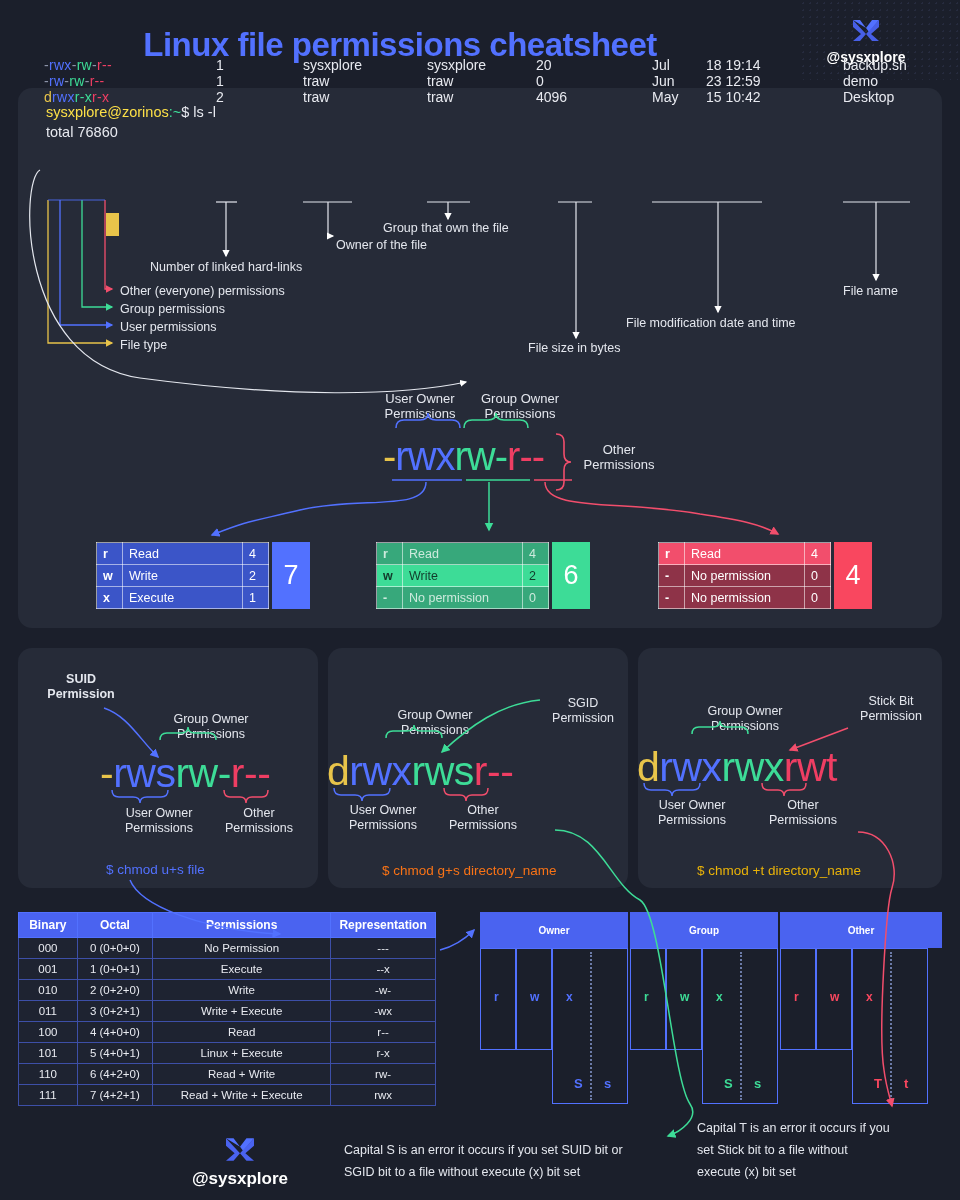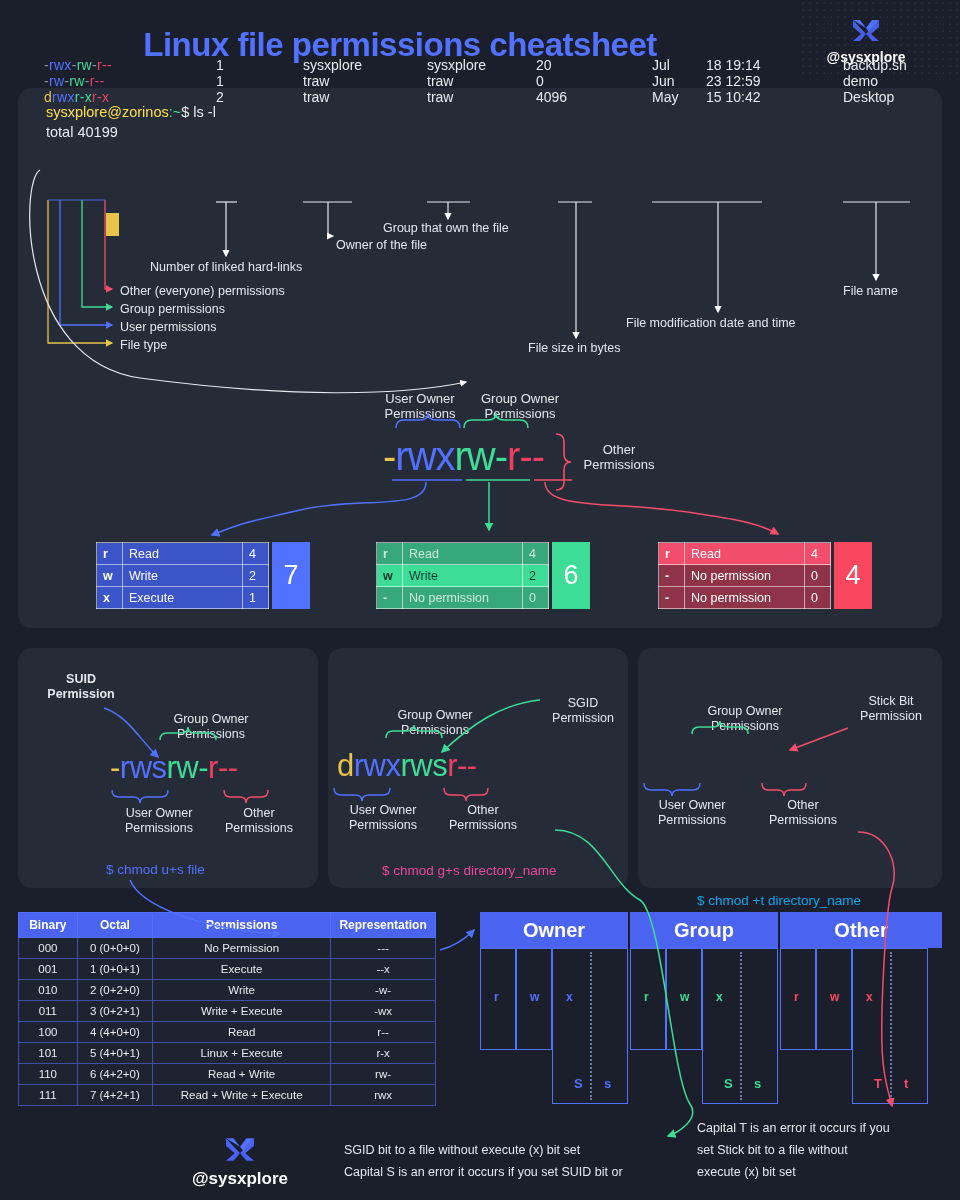--- a/index.html
+++ b/index.html
@@ -87,40 +87,40 @@
   #tab-other { left:658px; top:542px; }
   #tab-other .cell { background:#f24e6c; }
   #tab-other .row.dim .cell { background:#8e3348; }
   #tab-other .sum { background:#f9475f; }
   .ptab .cell.t-white { color:#ffffff; }
 
   
   #suid-card  { left:18px;  top:648px; width:300px; height:240px; }
   #sgid-card  { left:328px; top:648px; width:300px; height:240px; }
   #stick-card { left:638px; top:648px; width:304px; height:240px; }
-  .sp-str { position:absolute; font-size:31px; letter-spacing:-0.5px; white-space:pre;margin-left:10px; }
+  .sp-str { position:absolute; font-size:41px; letter-spacing:-0.5px; white-space:pre; }
   .sp-cap { position:absolute; font-size:12.5px; color:#e4e7ee; text-align:center; line-height:15px; }
   .sp-cmd { position:absolute; font-size:13.5px; white-space:nowrap; }
 
   
   #octal-table { position:absolute; left:18px; top:912px; width:418px;
                  border-collapse:collapse; font-size:11.5px; }
   #octal-table th { background:#4a63f0; color:#fff; font-weight:bold; font-size:12px;
                     padding:5px 4px; border:1px solid #5271ff; }
   #octal-table td { background:#1e2331; color:#e8eaf0; text-align:center;
                     padding:4px 4px; border:1px solid #3d4fa8; }
   #octal-table td.c-bin { width:56px; }
   #octal-table td.c-oct { width:72px; }
   #octal-table td.c-perm { width:170px; }
   #octal-table td.c-rep { width:100px; }
 
   
   #bitgrid { position:absolute; left:480px; top:912px; width:462px; height:208px; }
   .bg-hdr { position:absolute; top:0; height:36px; background:#4a63f0;
-            color:#fff; font-weight:bold; font-size:20px;
+            color:#fff; font-weight:bold; font-size:10px;
             display:flex; align-items:center; justify-content:center; }
   .bg-col { position:absolute; border:1px solid #5271ff; }
   .bg-let { position:absolute; font-size:12px; font-weight:bold; }
   .dotline { position:absolute; width:0; border-left:2px dotted #6c7ba8; }
 
   .cap-bot { position:absolute; font-size:12.5px; color:#e4e7ee; line-height:22px; }
 
   
   #brand-bottom { position:absolute; left:175px; top:1136px; width:130px; text-align:center; }
   #brand-bottom .mark { font-size:28px; color:#5271ff; font-weight:bold; line-height:26px;}
@@ -142,21 +142,21 @@
           <path d="M28 2 L28 9 L20 16 L28 23 L21 23 L15 16 Z" fill="#4a63f0" opacity="0.95"></path>
         </svg>
       </div>
       <div class="handle">@sysxplore</div>
     </div>
   </div>
 
   <div class="card" id="terminal-card">
 
     <div class="prompt"><span class="user">sysxplore@zorinos</span><span class="tilde">:~</span><span class="rest">$ ls -l</span></div>
-    <div class="total">total 40199</div>
+    <div class="total">total 76860</div>
   </div>
 
   <div class="lsperm">
     <div><span class="c-dash">-</span><span class="c-user">rwx</span><span class="c-dash">-</span><span class="c-group">rw</span><span class="c-dash">-</span><span class="c-other">r--</span></div>
     <div><span class="c-dash">-</span><span class="c-user">rw</span><span class="c-dash">-</span><span class="c-group">rw</span><span class="c-dash">-</span><span class="c-other">r--</span></div>
     <div><span class="c-type">d</span><span class="c-user">rwx</span><span class="c-group">r-x</span><span class="c-other">r-x</span></div>
   </div>
 
   <div class="lscol" id="col-links">
     <div>1</div>
@@ -316,39 +316,40 @@
   </div>
   <div class="sp-str" style="left:327px; top:748px;"><span class="c-type">d</span><span class="c-user">rwx</span><span class="c-group">rws</span><span class="c-other">r--</span></div>
   <div class="sp-cap" style="left:330px; top:803px; width:106px;">
     <div>User Owner</div>
       <div>Permissions</div>
   </div>
   <div class="sp-cap" style="left:440px; top:803px; width:86px;">
     <div>Other</div>
       <div>Permissions</div>
   </div>
-  <div class="sp-cmd" style="left:382px; top:863px; color:#ec4899;">$ chmod g+s directory_name</div>
+  <div class="sp-cmd" style="left:382px; top:863px; color:#f97316;">$ chmod g+s directory_name</div>
 
   <div class="sp-cap" style="left:848px; top:694px; width:86px;">
     <div>Stick Bit</div>
       <div>Permission</div>
   </div>
   <div class="sp-cap" style="left:690px; top:704px; width:110px;">
     <div>Group Owner</div>
       <div>Permissions</div>
   </div>
+  <div class="sp-str" style="left:637px; top:744px;"><span class="c-type">d</span><span class="c-user">rwx</span><span class="c-group">rwx</span><span class="c-other">rwt</span></div>
   <div class="sp-cap" style="left:639px; top:798px; width:106px;">
     <div>User Owner</div>
       <div>Permissions</div>
   </div>
   <div class="sp-cap" style="left:760px; top:798px; width:86px;">
     <div>Other</div>
       <div>Permissions</div>
   </div>
-  <div class="sp-cmd" style="left:697px; top:893px; color:#0ea5e9;">$ chmod +t directory_name</div>
+  <div class="sp-cmd" style="left:697px; top:863px; color:#eab308;">$ chmod +t directory_name</div>
 
   <table id="octal-table">
     <thead>
       <tr>
         <th>Binary</th>
         <th>Octal</th>
         <th>Permissions</th>
         <th>Representation</th>
       </tr>
     </thead>
@@ -435,22 +436,22 @@
     <div class="bg-col" style="left:372px; top:36px; width:76px; height:156px;"></div>
     <div class="dotline" style="left:410px; top:40px; height:148px;"></div>
     <div class="bg-let" style="left:314px; top:78px; color:#f9475f;">r</div>
     <div class="bg-let" style="left:350px; top:78px; color:#f9475f;">w</div>
     <div class="bg-let" style="left:386px; top:78px; color:#f9475f;">x</div>
     <div class="bg-let" style="left:394px; top:164px; color:#f9475f; font-size:13px;">T</div>
     <div class="bg-let" style="left:424px; top:164px; color:#f9475f; font-size:13px;">t</div>
   </div>
 
   <div class="cap-bot" style="left:344px; top:1139px; width:350px;">
+    <div>Capital S is an error it occurs if you set SUID bit or</div>
     <div>SGID bit to a file without execute (x) bit set</div>
-    <div>Capital S is an error it occurs if you set SUID bit or</div>
   </div>
   <div class="cap-bot" style="left:697px; top:1117px; width:260px;">
     <div>Capital T is an error it occurs if you</div>
     <div>set Stick bit to a file without</div>
     <div>execute (x) bit set</div>
   </div>
 
   <div id="brand-bottom">
     <div class="mark">
       <svg width="34" height="28" viewBox="0 0 30 26">

